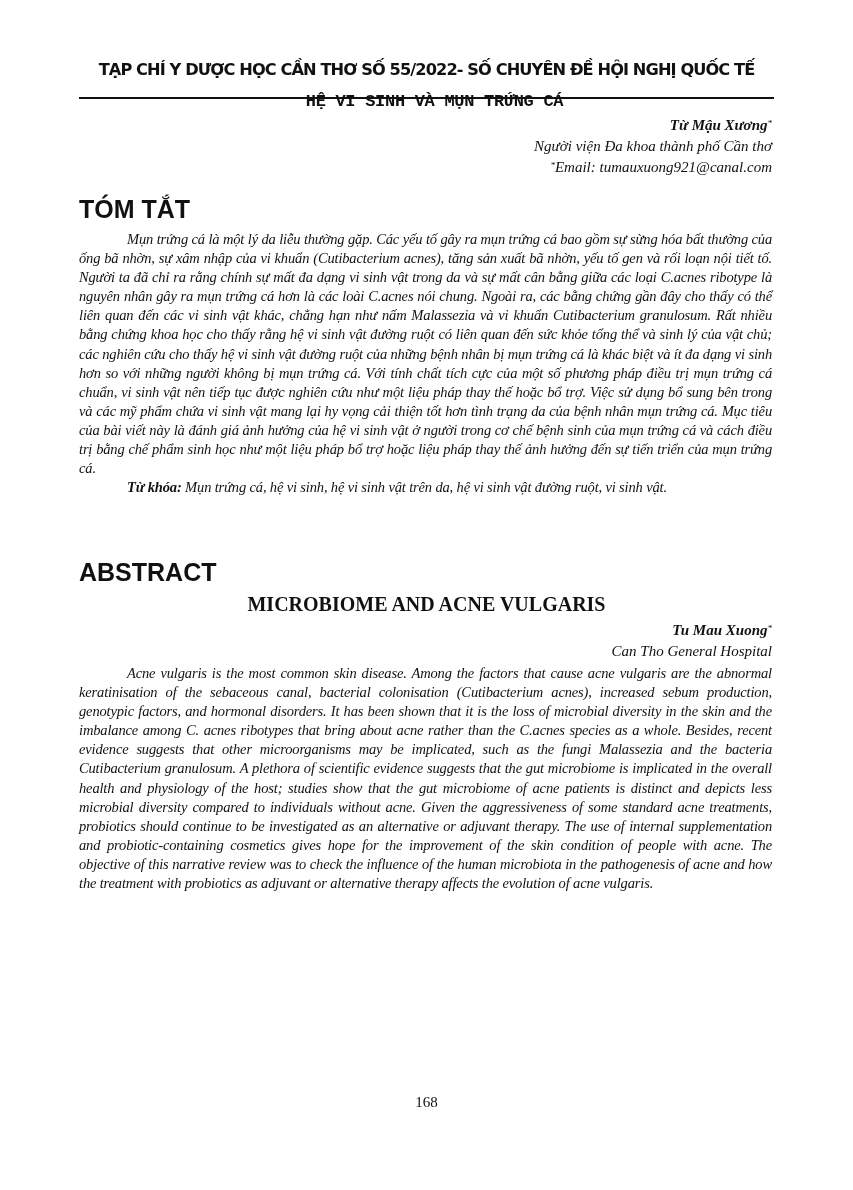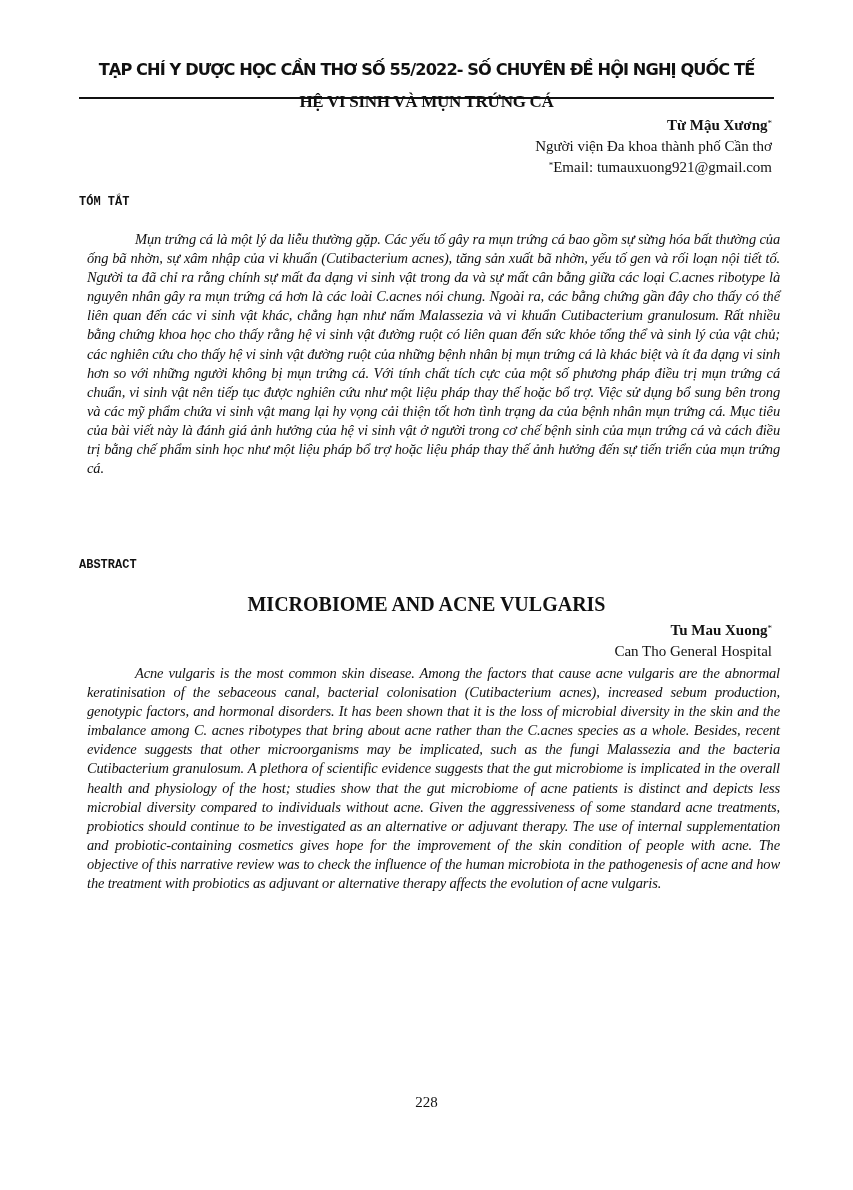--- a/index.html
+++ b/index.html
@@ -5,68 +5,69 @@
   html, body { margin: 0; padding: 0; background: #ffffff; }
   body { width: 853px; height: 1190px; position: relative; overflow: hidden; color: #111111; }
   .page { position: absolute; left: 79px; top: 0; width: 695px; }
   .journal-header {
     position: absolute; left: 0; top: 60px; width: 695px;
     font-family: "DejaVu Sans", sans-serif; font-weight: bold; font-size: 16.2px;
     letter-spacing: -0.9px; text-align: center; white-space: nowrap;
     border-bottom: 2px solid #111; padding-bottom: 17px; line-height: 20px;
   }
   .vn-title {
-    position: absolute; left: 0; top: 92px; width: 695px; text-align: center;
-    font-family: Liberation Serif, serif; font-weight: bold; font-size: 17px;
+    position: absolute; left: 8px; top: 92px; width: 695px; text-align: center;
+    font-family: Liberation Mono, monospace; font-weight: bold; font-size: 17px;
     letter-spacing: -0.3px;
   }
-  .author-block { position: absolute; right: 2px; text-align: right; font-family: "Liberation Serif", serif; font-size: 15px; line-height: 21px; }
+  .author-block { position: absolute; right: 2px; text-align: right; font-family: "Liberation Serif", serif; font-style: italic; font-size: 15px; line-height: 21px; }
   .author-name { font-weight: bold; }
   sup { font-size: 9px; vertical-align: top; position: relative; top: -2px; }
-  .section-heading { position: absolute; left: 0; font-family: Liberation Mono, monospace; font-weight: bold; font-size: 12px; text-align: right; }
+  .section-heading { position: absolute; left: 0; font-family: Liberation Sans, sans-serif; font-weight: bold; font-size: 25px; text-align: right; }
   .abstract-text {
     position: absolute; left: 0; width: 693px;
     font-family: "Liberation Serif", serif; font-style: italic; font-size: 14.5px;
-    line-height: 19.1px; text-align: justify; letter-spacing: -0.15px; margin-left: 8px;
+    line-height: 19.1px; text-align: justify; letter-spacing: -0.15px;
   }
   .abstract-text p { margin: 0; text-indent: 48px; }
   .keywords { margin: 0; text-indent: 56px; }
   .kw-label { font-weight: bold; }
   .en-title { position: absolute; left: 0; width: 695px; text-align: center; font-family: "Liberation Serif", serif; font-weight: bold; font-size: 20px; }
   .page-number { position: absolute; left: 0; width: 695px; top: 1094px; text-align: center; font-family: "Liberation Serif", serif; font-size: 15px; }
 </style>
 </head>
 <body>
 
 <div class="page">
 
   <div class="journal-header">TẠP CHÍ Y DƯỢC HỌC CẦN THƠ SỐ 55/2022- SỐ CHUYÊN ĐỀ HỘI NGHỊ QUỐC TẾ</div>
 
   <div class="vn-title">HỆ VI SINH VÀ MỤN TRỨNG CÁ</div>
 
   <div class="author-block" style="top:115px;">
     <div><span class="author-name">Từ Mậu Xương</span><sup>*</sup></div>
     <div>Người viện Đa khoa thành phố Cần thơ</div>
-    <div><sup>*</sup><span>Email: tumauxuong921@gmail.com</span></div>
+    <div><sup>*</sup><span>Email: tumauxuong921@canal.com</span></div>
   </div>
 
   <div class="section-heading" style="top:195px;">TÓM TẮT</div>
 
   <div class="abstract-text" style="top:230px;">
     <p>Mụn trứng cá là một lý da liễu thường gặp. Các yếu tố gây ra mụn trứng cá bao gồm sự sừng hóa bất thường của ống bã nhờn, sự xâm nhập của vi khuẩn (Cutibacterium acnes), tăng sản xuất bã nhờn, yếu tố gen và rối loạn nội tiết tố. Người ta đã chỉ ra rằng chính sự mất đa dạng vi sinh vật trong da và sự mất cân bằng giữa các loại C.acnes ribotype là nguyên nhân gây ra mụn trứng cá hơn là các loài C.acnes nói chung. Ngoài ra, các bằng chứng gần đây cho thấy có thể liên quan đến các vi sinh vật khác, chẳng hạn như nấm Malassezia và vi khuẩn Cutibacterium granulosum. Rất nhiều bằng chứng khoa học cho thấy rằng hệ vi sinh vật đường ruột có liên quan đến sức khỏe tổng thể và sinh lý của vật chủ; các nghiên cứu cho thấy hệ vi sinh vật đường ruột của những bệnh nhân bị mụn trứng cá là khác biệt và ít đa dạng vi sinh hơn so với những người không bị mụn trứng cá. Với tính chất tích cực của một số phương pháp điều trị mụn trứng cá chuẩn, vi sinh vật nên tiếp tục được nghiên cứu như một liệu pháp thay thế hoặc bổ trợ. Việc sử dụng bổ sung bên trong và các mỹ phẩm chứa vi sinh vật mang lại hy vọng cải thiện tốt hơn tình trạng da của bệnh nhân mụn trứng cá. Mục tiêu của bài viết này là đánh giá ảnh hưởng của hệ vi sinh vật ở người trong cơ chế bệnh sinh của mụn trứng cá và cách điều trị bằng chế phẩm sinh học như một liệu pháp bổ trợ hoặc liệu pháp thay thế ảnh hưởng đến sự tiến triển của mụn trứng cá.</p>
+    <p class="keywords"><span class="kw-label">Từ khóa:</span><span> Mụn trứng cá, hệ vi sinh, hệ vi sinh vật trên da, hệ vi sinh vật đường ruột, vi sinh vật.</span></p>
   </div>
 
   <div class="section-heading" style="top:558px;">ABSTRACT</div>
 
   <div class="en-title" style="top:593px;">MICROBIOME AND ACNE VULGARIS</div>
 
   <div class="author-block" style="top:620px;margin-left:12px;">
     <div><span class="author-name">Tu Mau Xuong</span><sup>*</sup></div>
     <div>Can Tho General Hospital</div>
   </div>
 
   <div class="abstract-text" style="top:664px;">
     <p>Acne vulgaris is the most common skin disease. Among the  factors that cause acne vulgaris are the abnormal keratinisation of the sebaceous canal, bacterial colonisation (Cutibacterium acnes), increased sebum production, genotypic factors, and hormonal disorders. It has been shown that it is the loss of microbial diversity in the skin and the imbalance among C. acnes ribotypes that bring about acne rather than the C.acnes species as a whole. Besides, recent evidence suggests that other microorganisms may be implicated, such as the fungi Malassezia and the bacteria Cutibacterium granulosum. A plethora of scientific evidence suggests that the gut microbiome is implicated in the overall health and physiology of the host; studies show that the gut microbiome of acne patients is distinct and depicts less microbial diversity compared to individuals without acne. Given the aggressiveness of some standard acne treatments, probiotics should continue to be investigated as an alternative or adjuvant therapy. The use of internal supplementation and probiotic-containing cosmetics gives hope for the improvement of the skin condition of people with acne. The objective of this narrative review was to check the influence of the human microbiota in the pathogenesis of acne and how the treatment with probiotics as adjuvant or alternative therapy affects the evolution of acne vulgaris.</p>
   </div>
 
-  <div class="page-number">228</div>
+  <div class="page-number">168</div>
 
 </div>
 
 </body></html>

